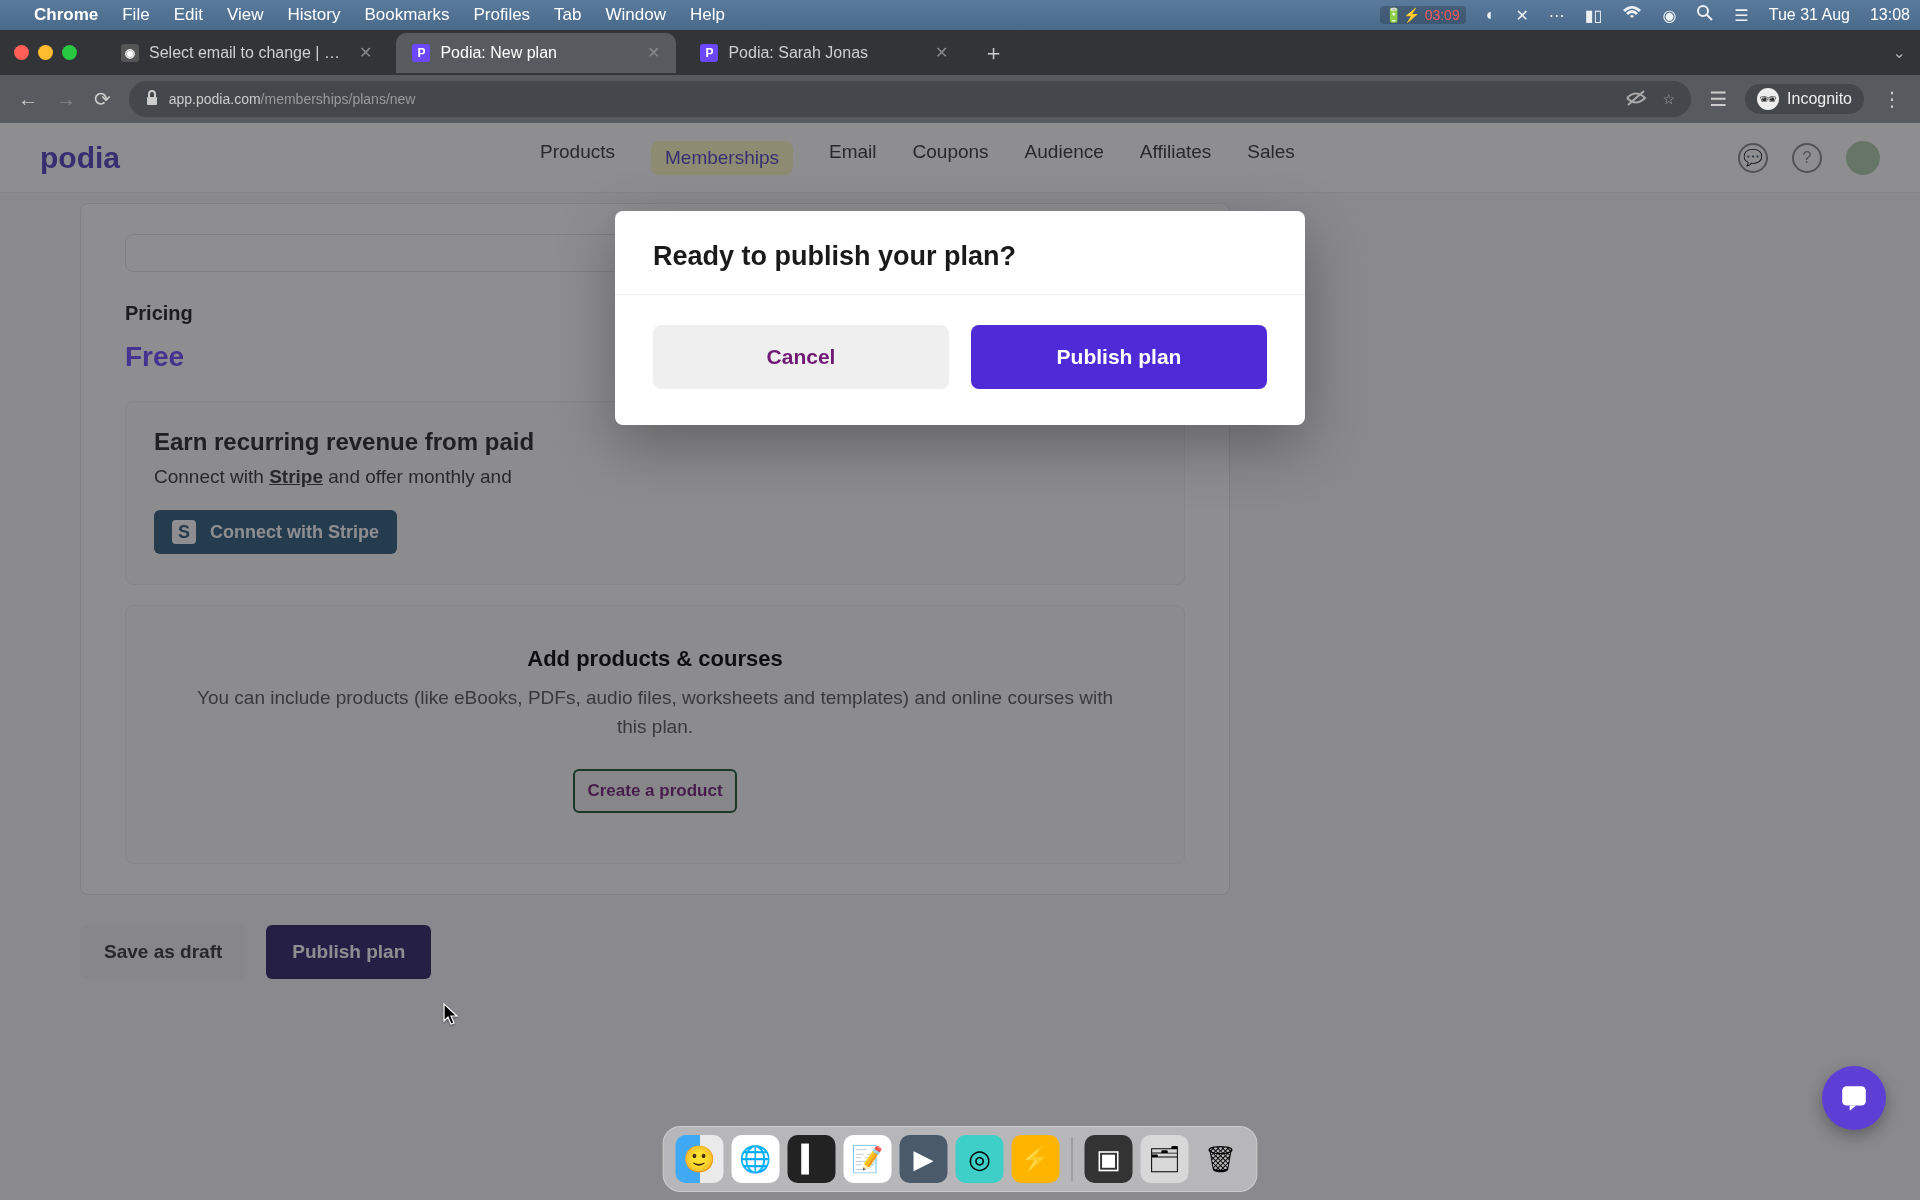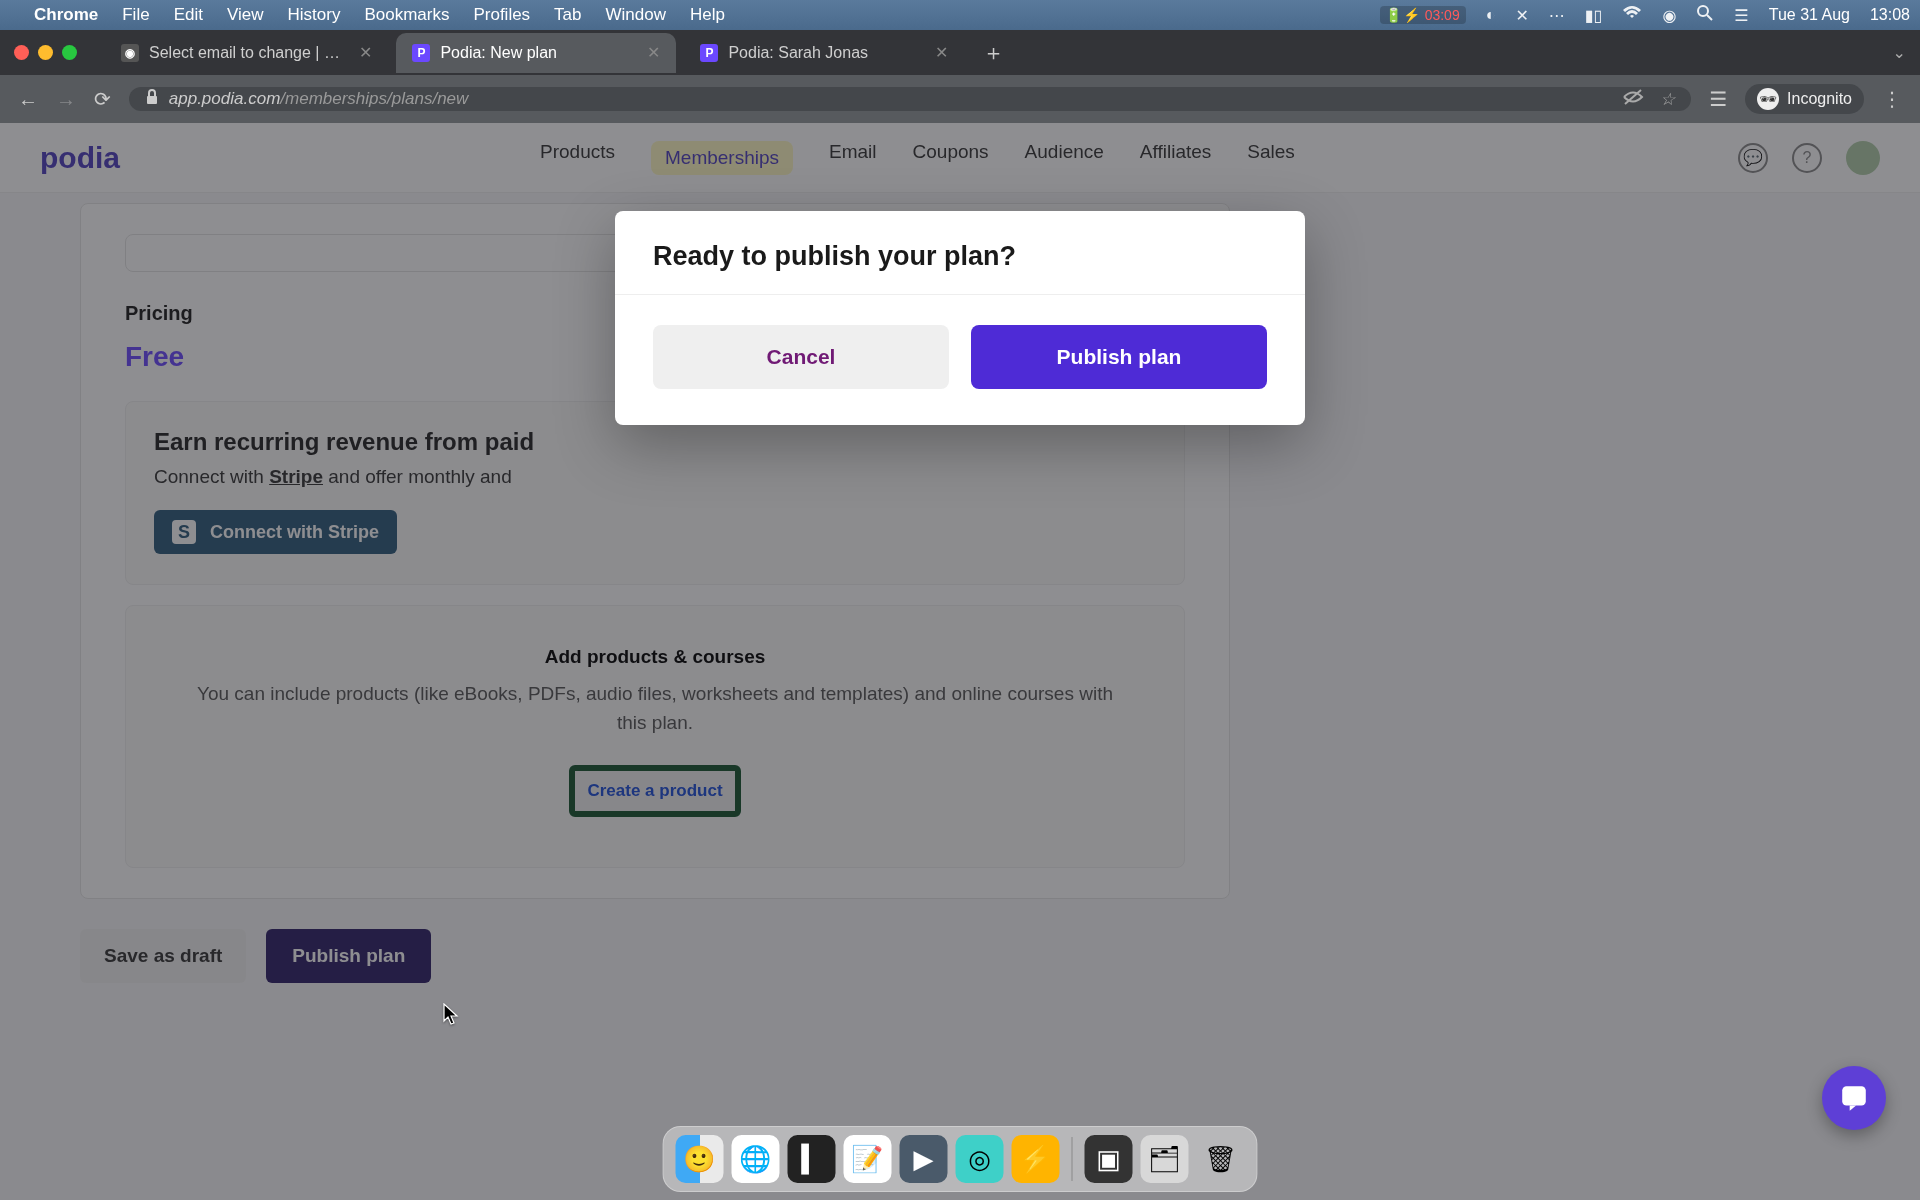--- a/index.html
+++ b/index.html
@@ -29,21 +29,21 @@
 .tab-favicon { width: 18px; height: 18px; border-radius: 3px; background: #6b48ff; color: #fff; font-size: 12px; display: flex; align-items: center; justify-content: center; font-weight: bold; }
 .tab-favicon.django { background: #555; }
 .tab-close { margin-left: auto; color: #888; font-size: 16px; }
 .tab-title { white-space: nowrap; overflow: hidden; text-overflow: ellipsis; max-width: 200px; }
 .new-tab { color: #ccc; font-size: 22px; margin-left: 10px; }
 .tab-right { margin-left: auto; display: flex; align-items: center; gap: 12px; color: #aaa; }
 
 .url-bar { height: 48px; background: #575a5e; display: flex; align-items: center; padding: 0 18px; gap: 18px; }
 .nav-btn { color: #ccc; font-size: 20px; }
 .nav-btn.dim { opacity: 0.4; }
-.url-field { flex: 1; height: 24px; background: #44474b; border-radius: 18px; display: flex; align-items: center; padding: 0 16px; gap: 10px; color: #ccc; font-size: 17px; font-style: italic; }
+.url-field { flex: 1; height: 36px; background: #44474b; border-radius: 18px; display: flex; align-items: center; padding: 0 16px; gap: 10px; color: #ccc; font-size: 14px; }
 .url-text .path { color: #9a9a9a; }
 .url-right { margin-left: auto; display: flex; align-items: center; gap: 16px; color: #aaa; }
 .incognito-badge { display: flex; align-items: center; gap: 8px; background: #44474b; padding: 4px 12px; border-radius: 18px; color: #eee; font-size: 16px; }
 .incognito-icon { width: 22px; height: 22px; background: #eee; border-radius: 50%; display: flex; align-items: center; justify-content: center; color: #333; font-size: 14px; }
 .kebab { color: #ccc; font-size: 20px; }
 
 
 .page { flex: 1; background: #fff; position: relative; overflow: hidden; }
 
 
@@ -63,23 +63,23 @@
 .section-title { font-size: 20px; font-weight: 700; color: #1a1a1a; margin-bottom: 16px; }
 .free-tag { font-size: 28px; font-weight: 800; color: #6b48ff; margin-bottom: 28px; }
 .earn-card { background: #fafaf9; border: 1px solid #eee; border-radius: 8px; padding: 26px 28px 30px 28px; margin: 10px 0 20px 0; }
 .earn-title { font-size: 24px; font-weight: 800; color: #222; margin-bottom: 10px; }
 .earn-sub { font-size: 19px; color: #333; margin-bottom: 22px; }
 .earn-sub a { color: #333; text-decoration: underline; font-weight: 600; }
 .stripe-btn { display: inline-flex; align-items: center; gap: 14px; background: #2d5a7a; color: #fff; padding: 10px 18px; border-radius: 6px; font-size: 18px; font-weight: 600; }
 .stripe-logo { width: 24px; height: 24px; background: #fff; color: #2d5a7a; border-radius: 4px; display: flex; align-items: center; justify-content: center; font-weight: 800; }
 
 .products-card { background: #fafaf9; border: 1px solid #eee; border-radius: 8px; text-align: center; padding: 40px 60px 50px; }
-.prod-title { font-size: 19px; font-weight: 800; margin-bottom: 12px; }
+.prod-title { font-size: 22px; font-weight: 800; margin-bottom: 12px; }
 .prod-sub { font-size: 19px; color: #555; margin-bottom: 28px; line-height: 1.5; }
-.create-btn { display: inline-block; background: #f1f1f1; border: 6px solid #14532d; padding: 10px 12px; border-radius: 6px; font-weight: 600; color: #1d4ed8; font-size: 17px; }
+.create-btn { display: inline-block; background: #f1f1f1; border: 2px solid #14532d; padding: 10px 12px; border-radius: 6px; font-weight: 600; color: #701a75; font-size: 17px; }
 
 .footer-btns { display: flex; gap: 20px; max-width: 1150px; }
 .draft-btn { background: #f1f1f1; color: #333; padding: 16px 24px; border-radius: 6px; font-size: 19px; font-weight: 600; }
 .publish-btn { background: #2d1f66; color: #fff; padding: 16px 26px; border-radius: 6px; font-size: 19px; font-weight: 600; }
 
 
 .overlay { position: absolute; inset: 0; background: rgba(30,30,36,0.5); display: flex; align-items: flex-start; justify-content: center; padding-top: 88px; }
 .modal { width: 690px; background: #fff; border-radius: 8px; box-shadow: 0 20px 60px rgba(0,0,0,0.3); }
 .modal-header { padding: 30px 38px 22px; border-bottom: 1px solid #eee; }
 .modal-title { font-size: 27px; font-weight: 800; color: #1a1a1a; }

